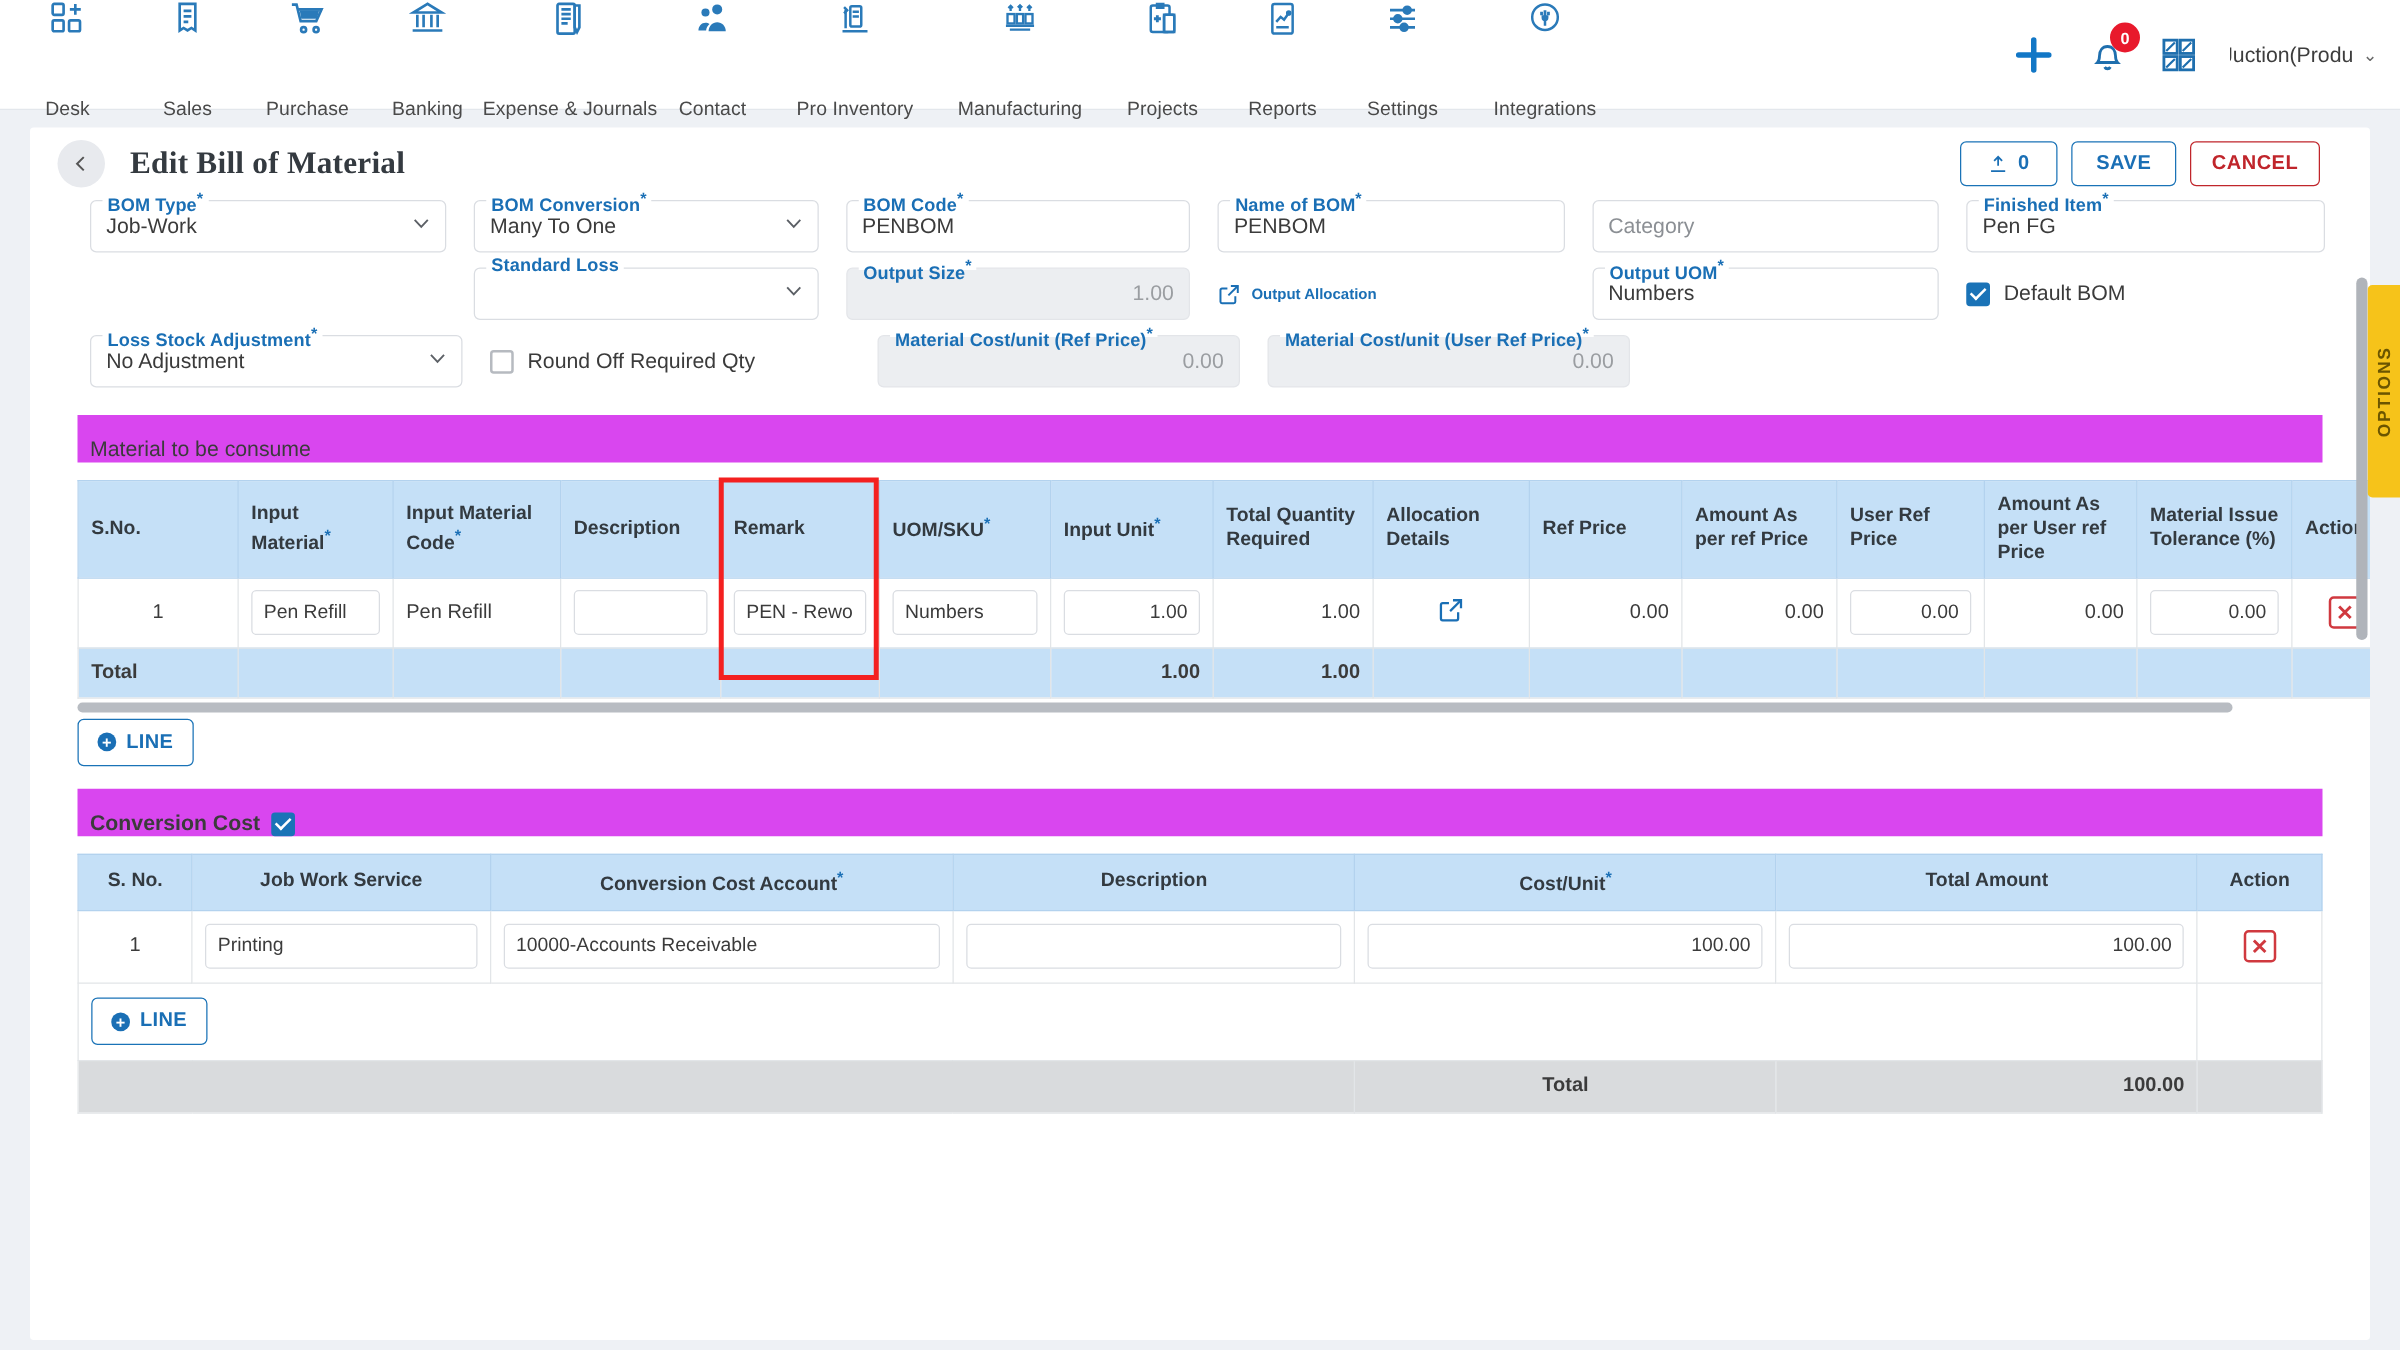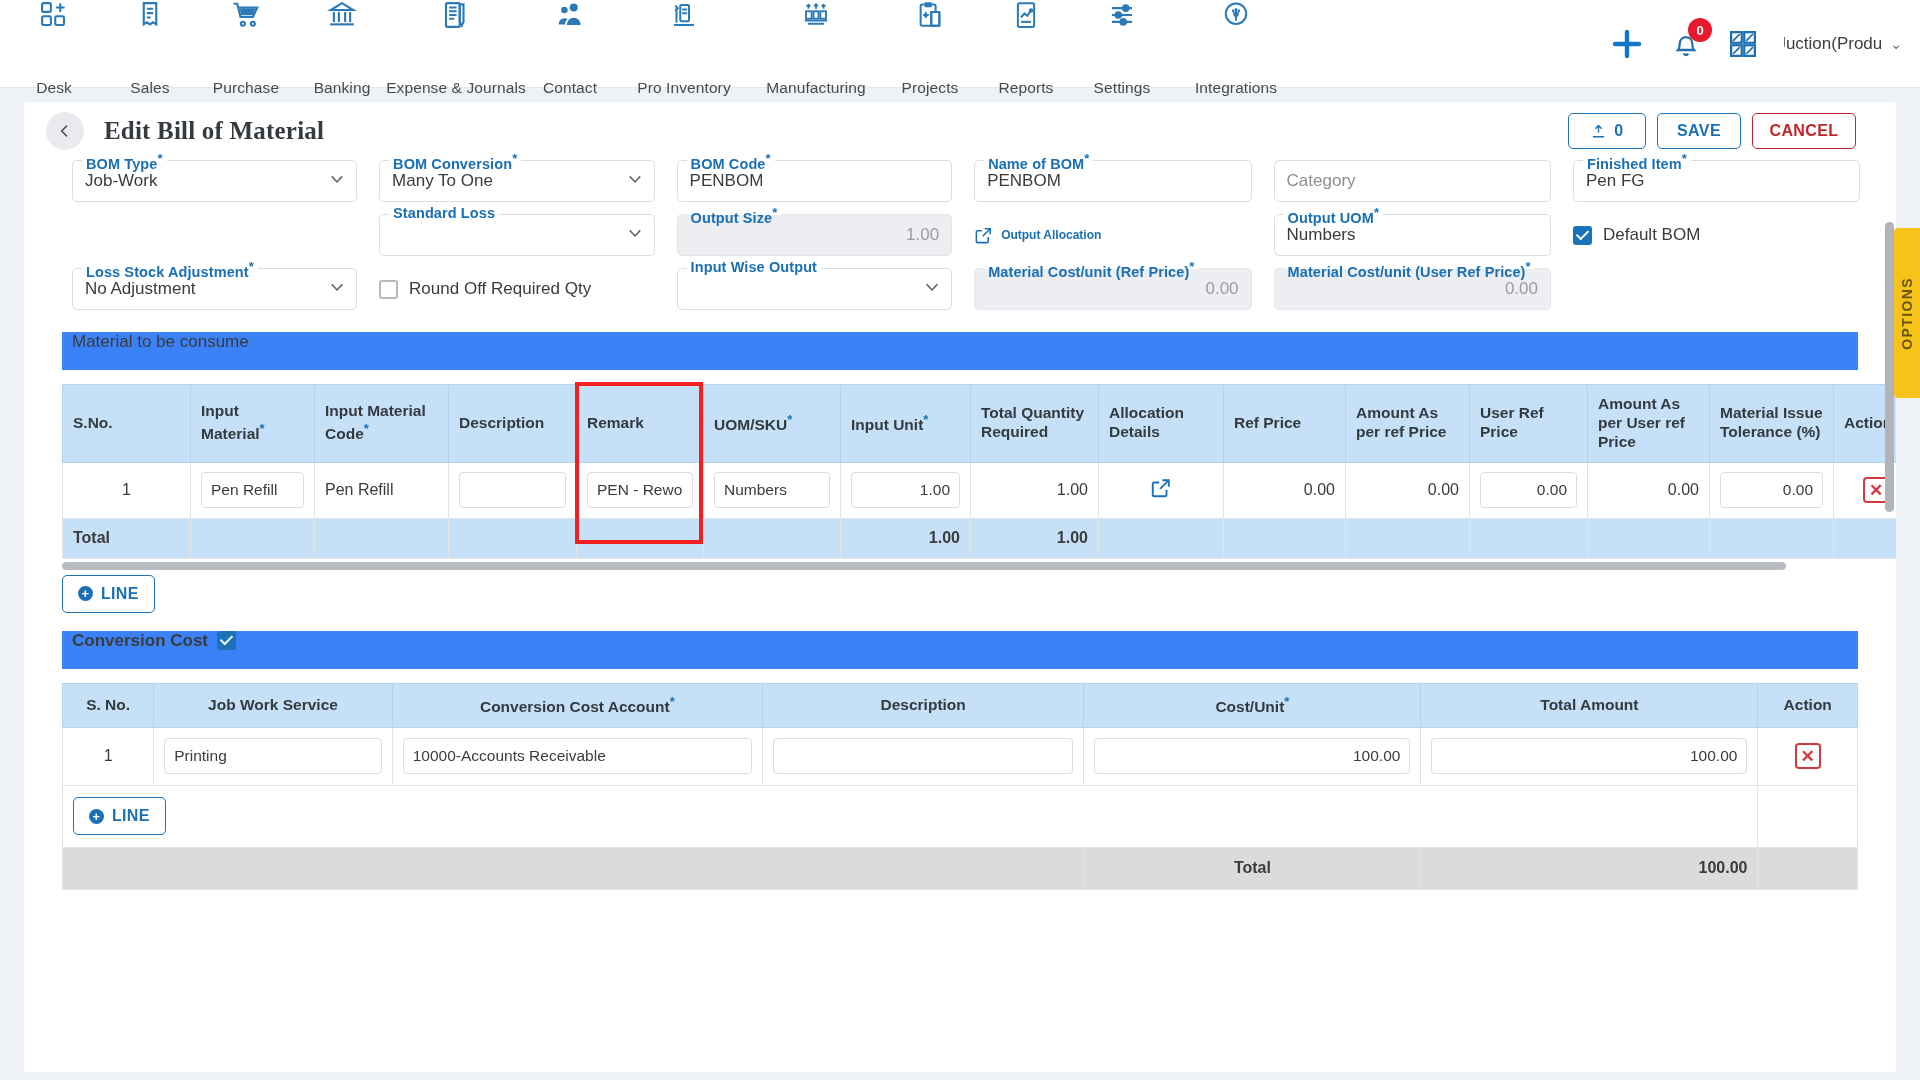--- a/index.html
+++ b/index.html
@@ -141,22 +141,22 @@
   .cblabel { font-size: 17px; color: #3b3b3b; white-space: nowrap; }
 
   .link-out {
     display: flex; align-items: center; gap: 8px;
     color: #1a6fb5; font-size: 12px; font-weight: 700;
     cursor: pointer; height: 42px; white-space: nowrap;
   }
 
   
   .secbar {
-    margin: 0 38px 0 38px; height: 38px; background: #3b82f6;
-    display: flex; align-items: flex-start; padding: 0 10px;
+    margin: 0 38px 0 38px; height: 38px; background: #d946ef;
+    display: flex; align-items: flex-end; padding: 0 10px;
     font-size: 17px; color: #3b3b3b; gap: 9px;
   }
 
   
   .tbl-wrap { margin: 14px 38px 0 38px; position: relative; }
   table { border-collapse: collapse; width: 100%; table-layout: fixed; }
   th {
     background: #c5e0f7; color: #333a40; font-size: 15.5px;
     font-weight: 700; text-align: left; vertical-align: middle;
     padding: 10px 10px; border: 1px solid #b3d2ee; height: 66px;
@@ -533,31 +533,20 @@
             <svg width="18" height="18" viewBox="0 0 24 24" fill="none" stroke="#5c6066" stroke-width="2">
                 <path d="M5 8.5 12 16l7-7.5"></path>
               </svg>
           </span>
         </div>
       </div>
       <div class="fcell" style="width:310px">
         <div class="cbrow">
           <span class="cbox"></span>
           <span class="cblabel">Round Off Required Qty</span>
-        </div>
-      </div>
-      <div class="fcell" style="width:310px">
-        <div class="field">
-          <span class="flabel">Input Wise Output</span>
-          <span class="fval"></span>
-          <span class="chev">
-            <svg width="18" height="18" viewBox="0 0 24 24" fill="none" stroke="#5c6066" stroke-width="2">
-                <path d="M5 8.5 12 16l7-7.5"></path>
-              </svg>
-          </span>
         </div>
       </div>
       <div class="fcell" style="width:312px">
         <div class="field disabled">
           <span class="flabel onGrey"><span>Material Cost/unit (Ref Price)</span><span class="req">*</span></span>
           <span class="fval num">0.00</span>
         </div>
       </div>
       <div class="fcell" style="width:312px">
         <div class="field disabled">

